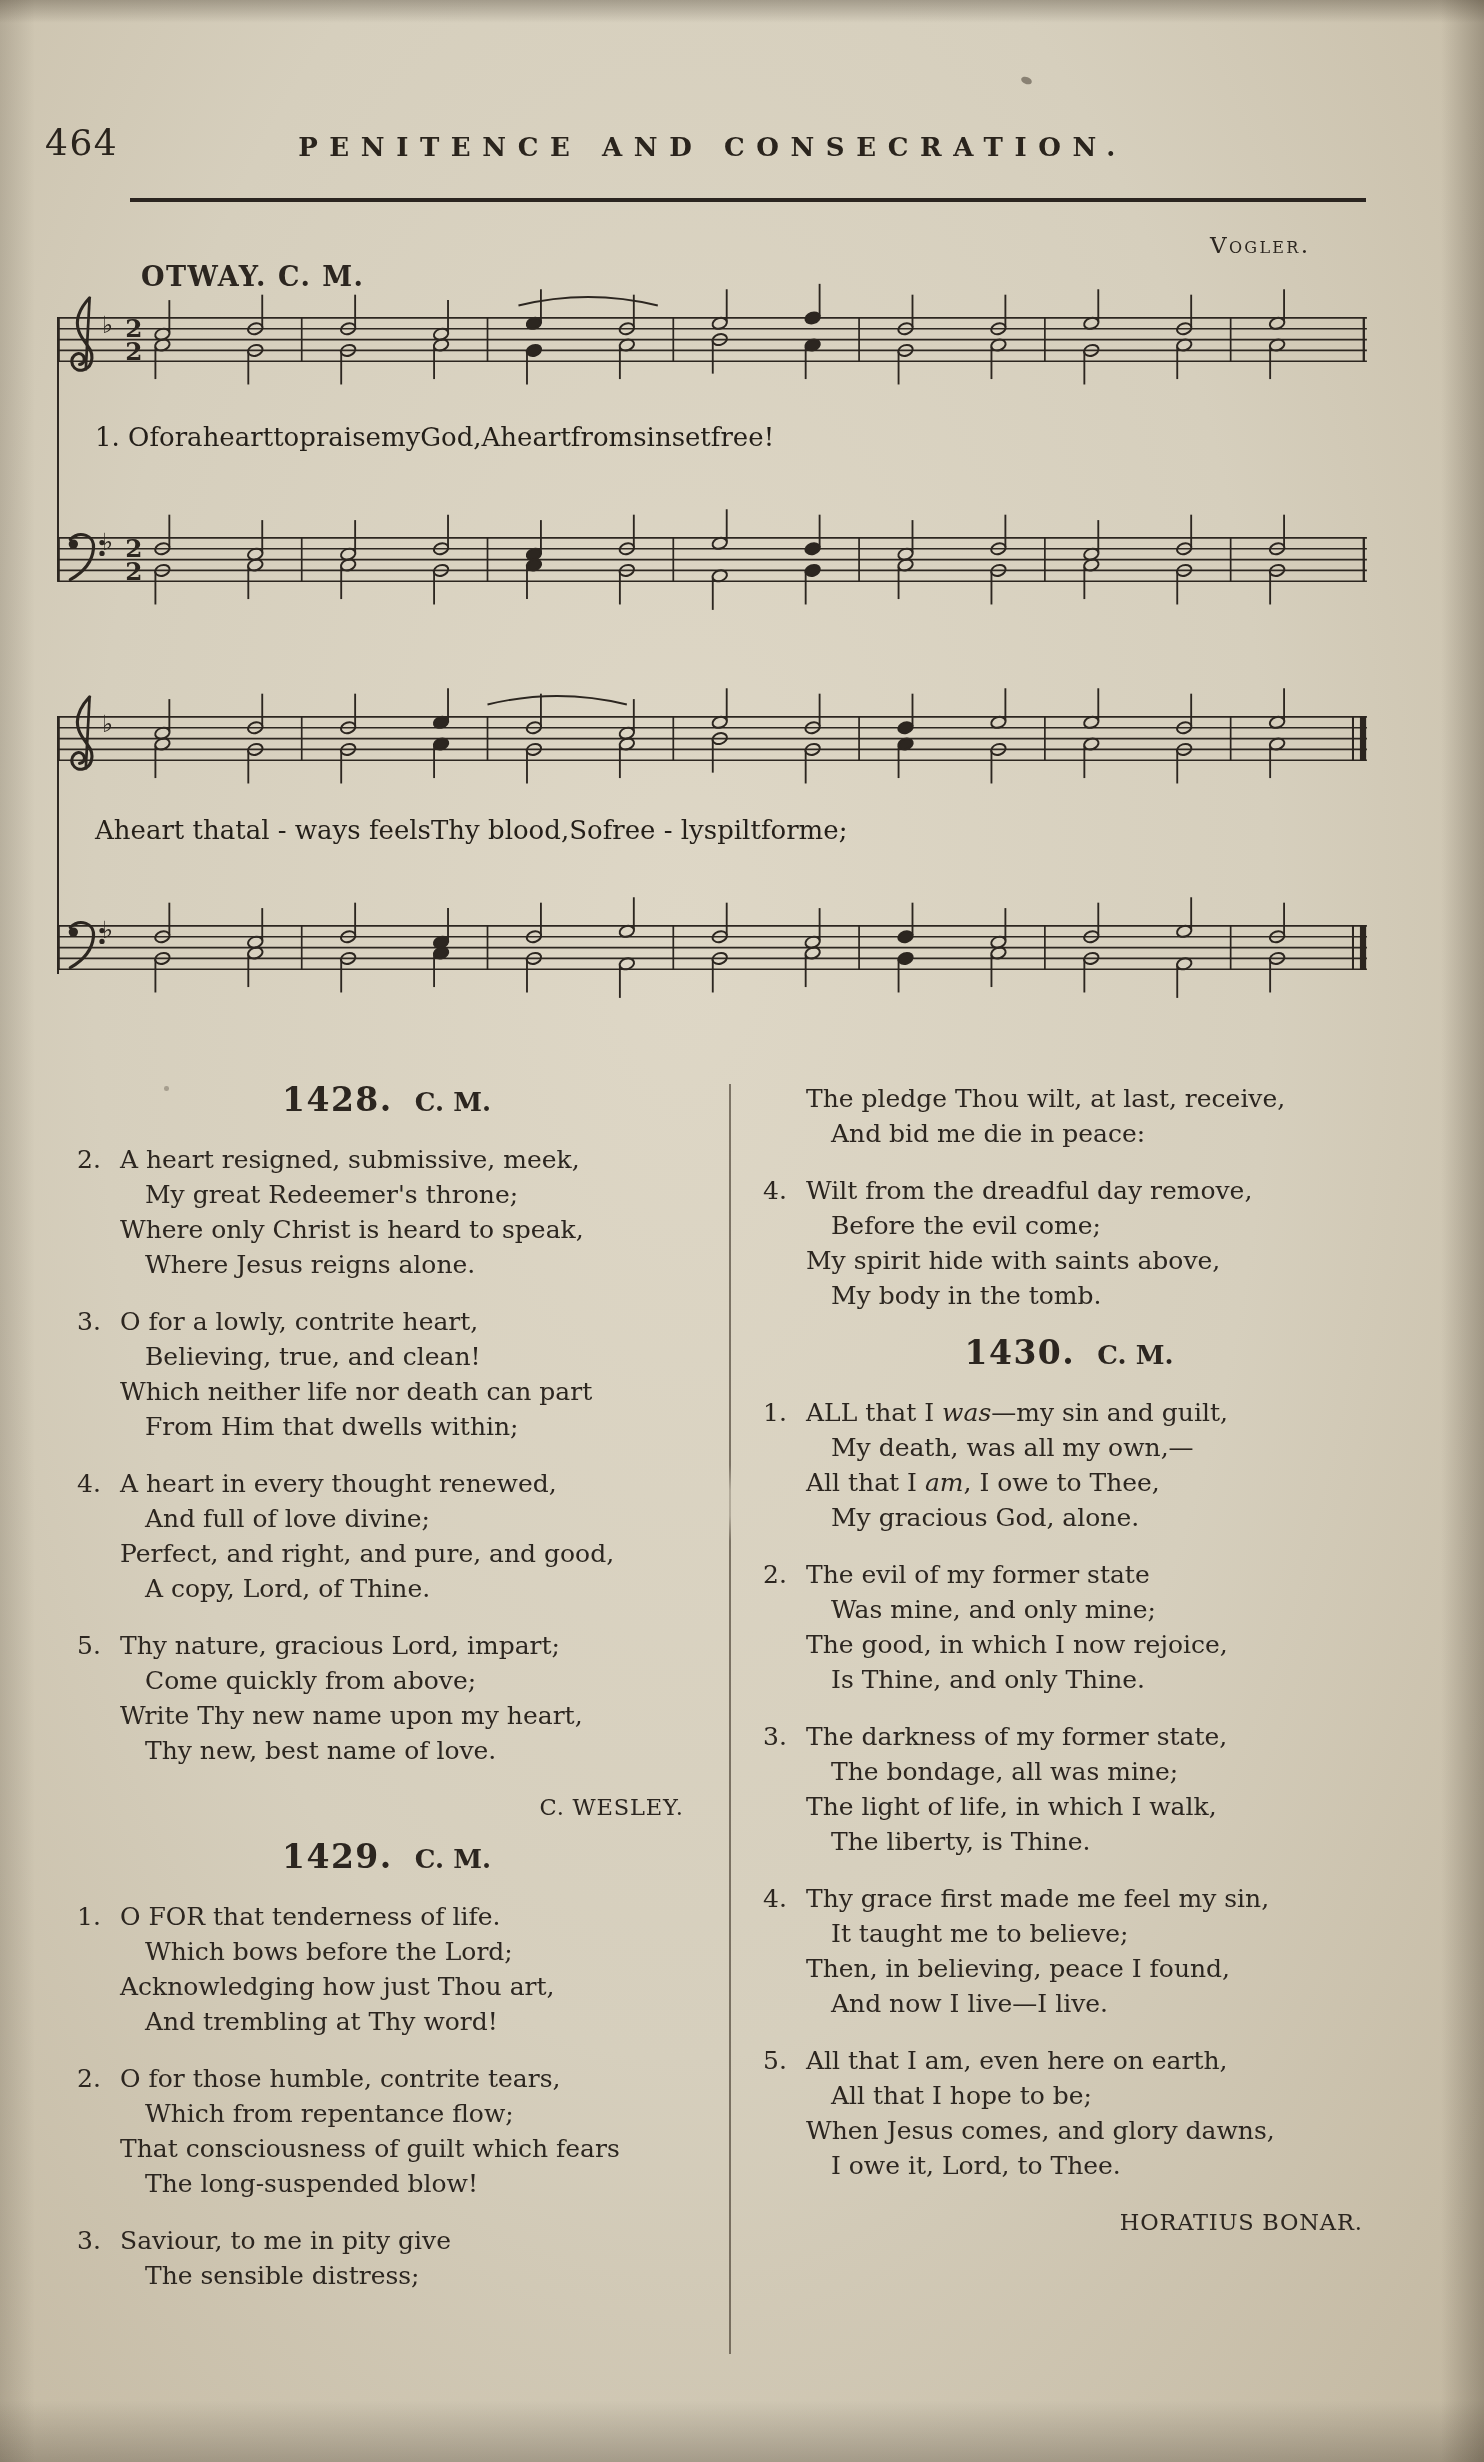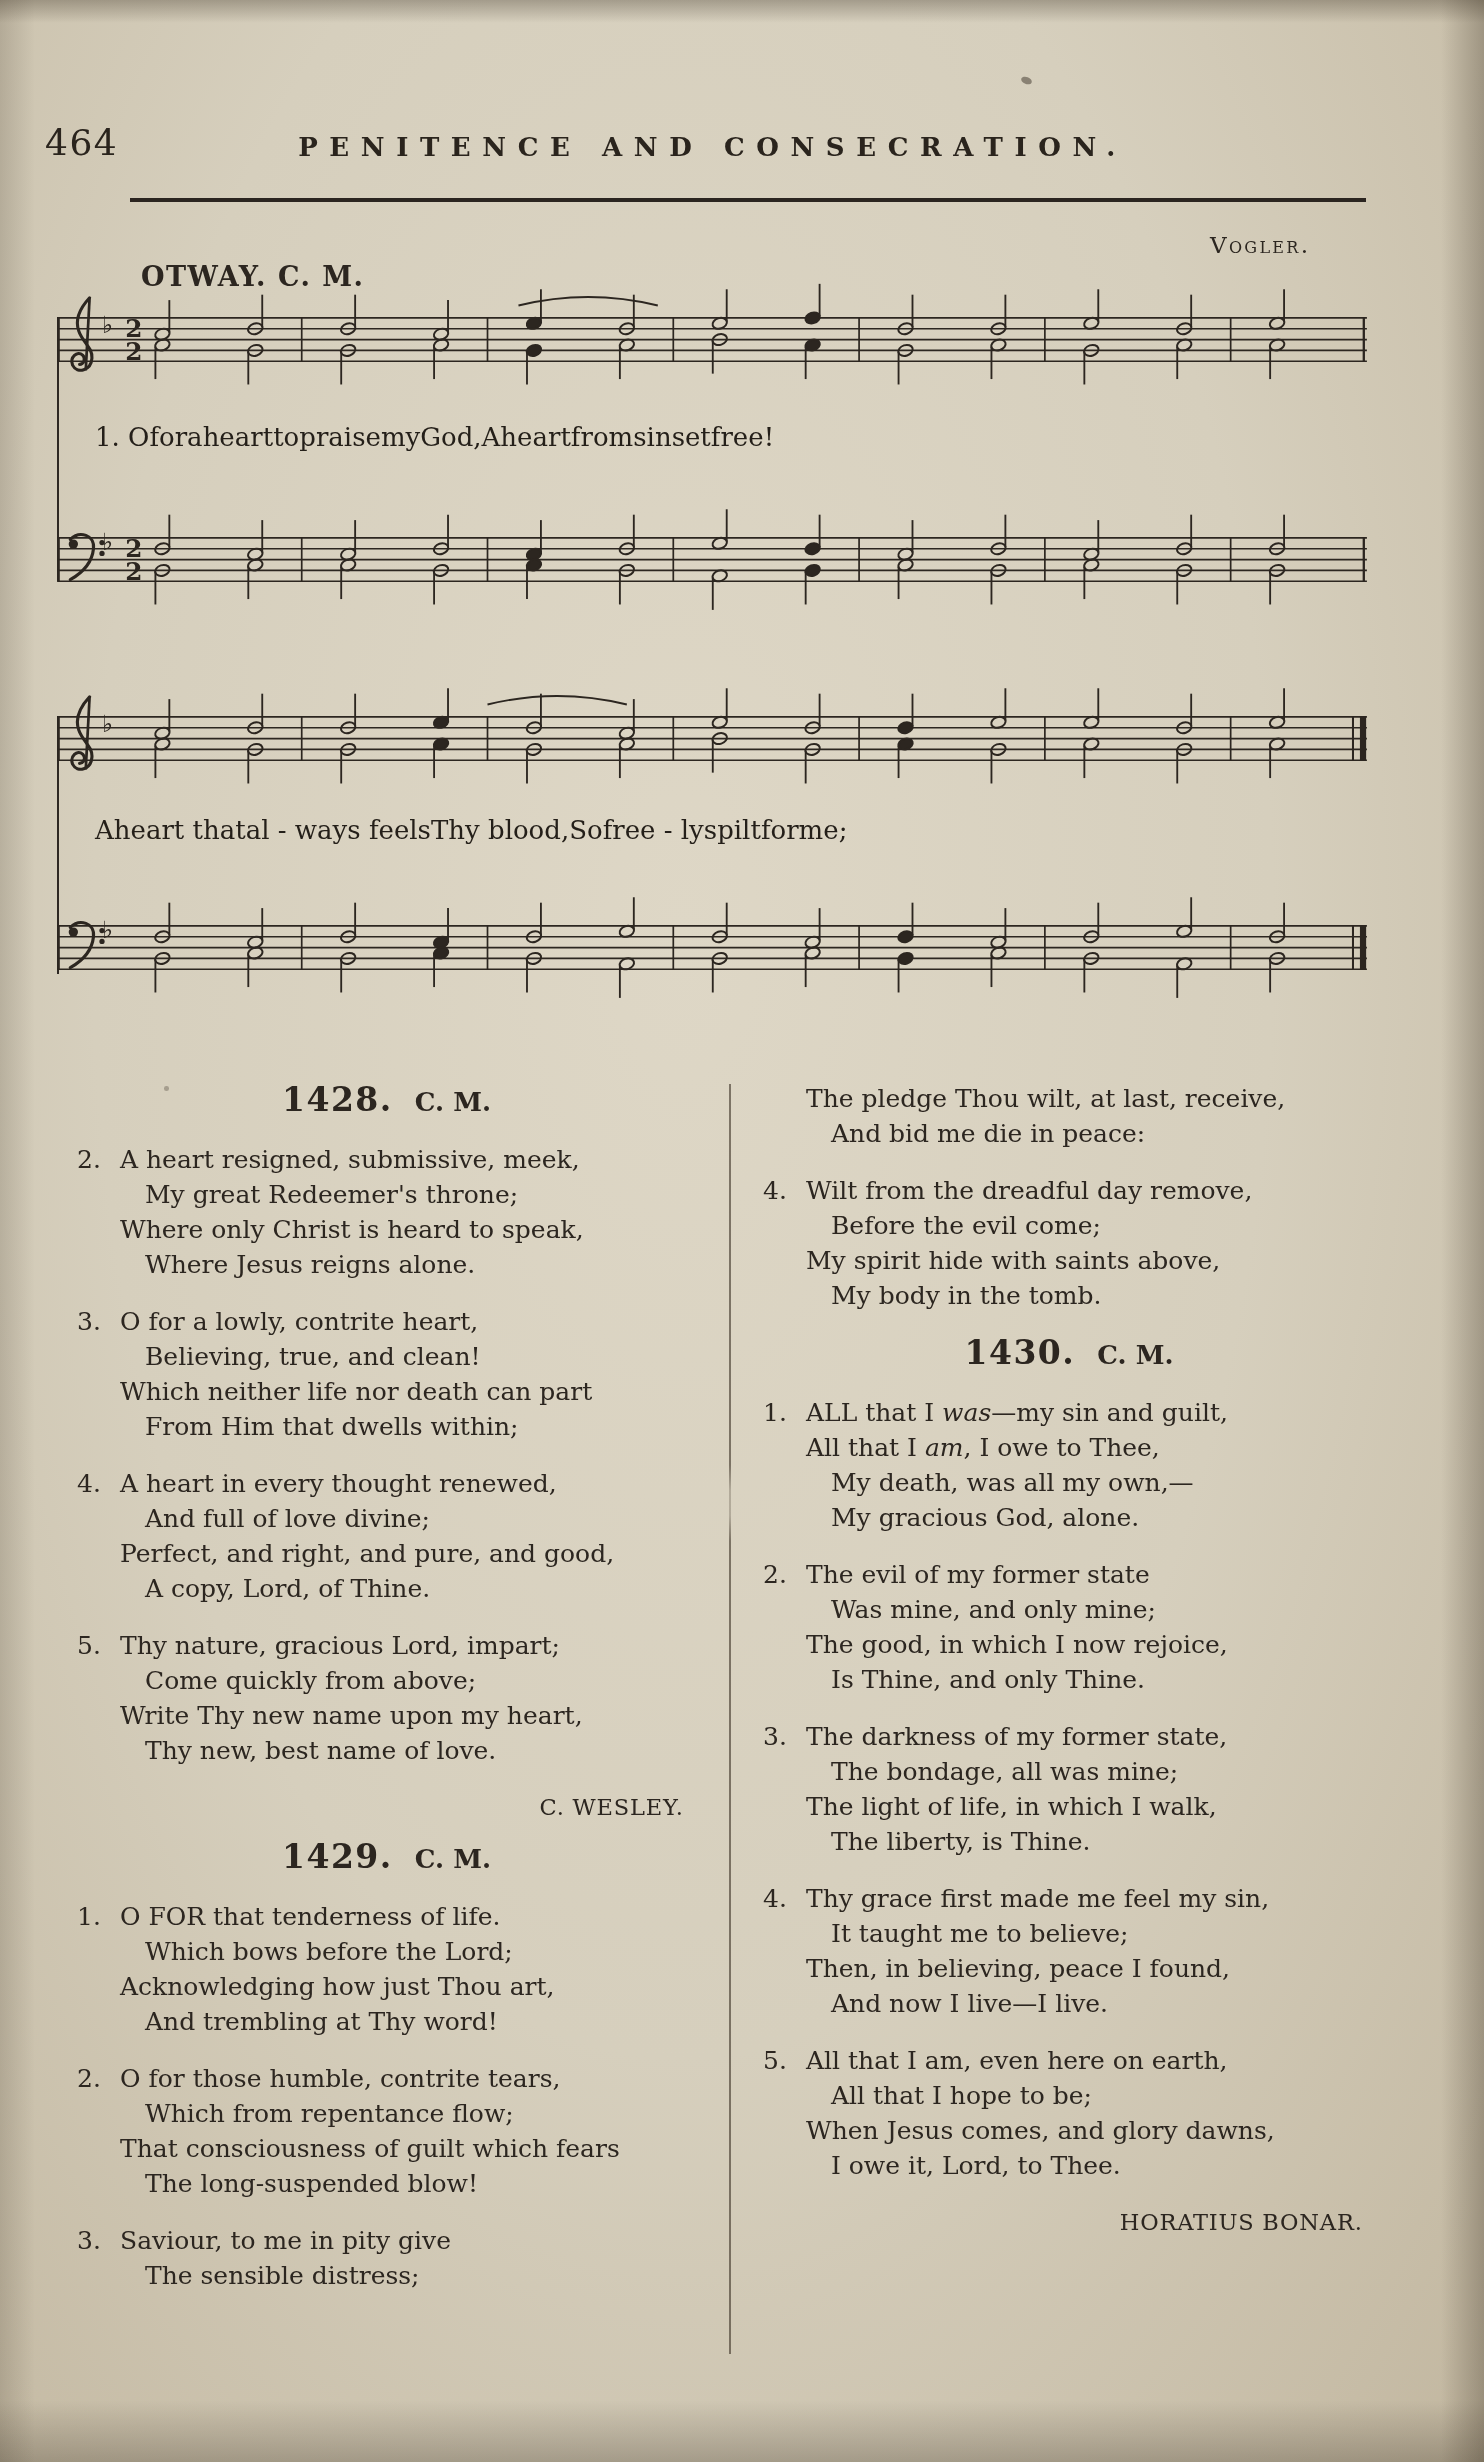--- a/index.html
+++ b/index.html
@@ -485,22 +485,22 @@
           <div class="vline indent">Before the evil come;</div>
           <div class="vline">My spirit hide with saints above,</div>
           <div class="vline indent">My body in the tomb.</div>
         </div>
       </div>
       <div class="hymn-heading"><span class="hymn-number">1430.</span><span class="hymn-meter">C. M.</span></div>
       <div class="verse">
         <div class="verse-num">1.</div>
         <div class="verse-lines">
           <div class="vline">ALL that I <i>was</i>—my sin and guilt,</div>
+          <div class="vline indent">My death, was all my own,—</div>
           <div class="vline">All that I <i>am</i>, I owe to Thee,</div>
-          <div class="vline indent">My death, was all my own,—</div>
           <div class="vline indent">My gracious God, alone.</div>
         </div>
       </div>
       <div class="verse">
         <div class="verse-num">2.</div>
         <div class="verse-lines">
           <div class="vline">The evil of my former state</div>
           <div class="vline indent">Was mine, and only mine;</div>
           <div class="vline">The good, in which I now rejoice,</div>
           <div class="vline indent">Is Thine, and only Thine.</div>

